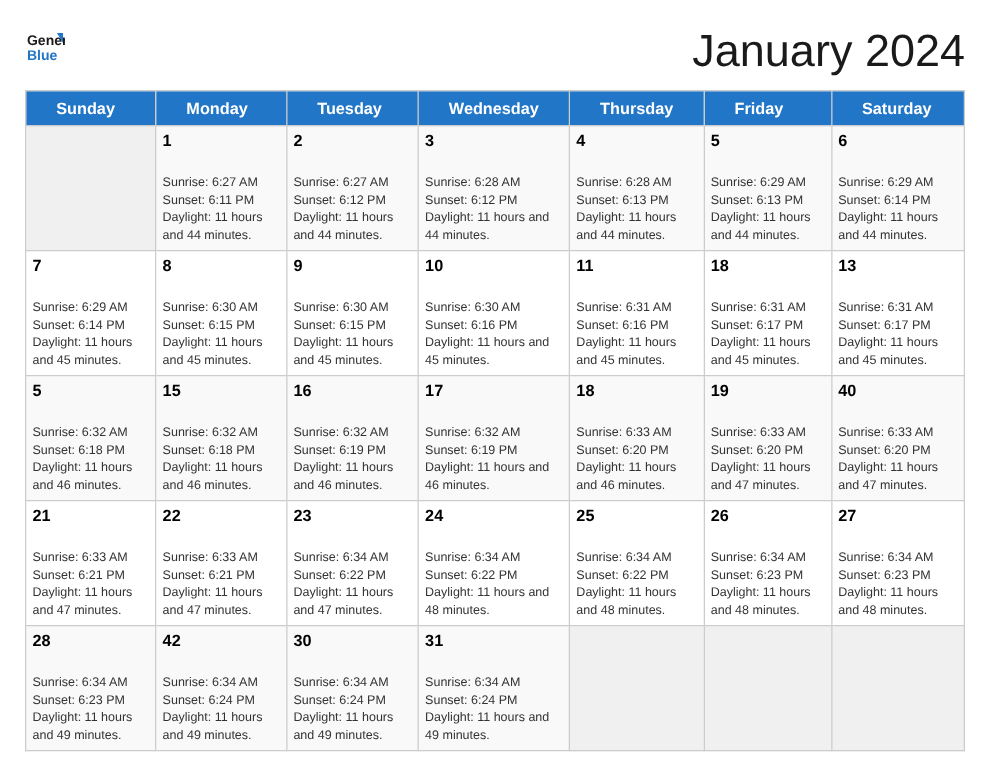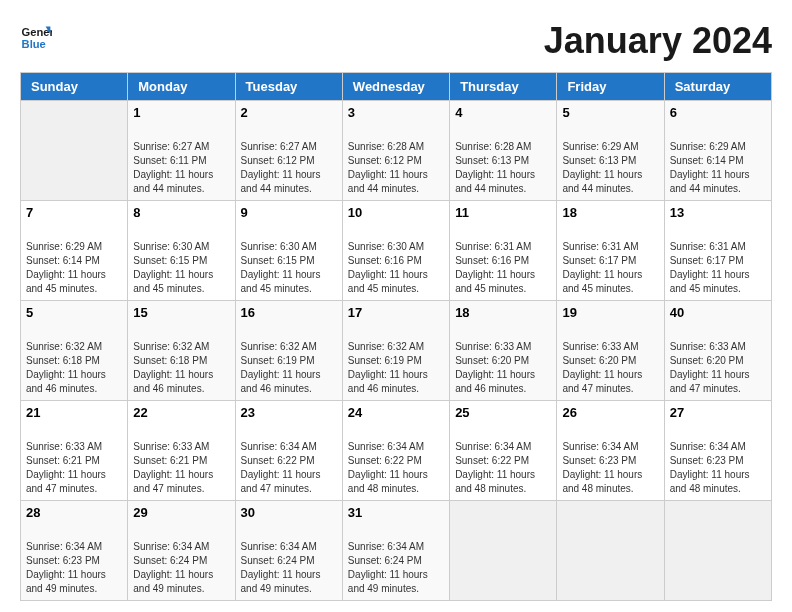--- a/index.html
+++ b/index.html
@@ -23,37 +23,37 @@
     }
     .logo-icon {
       width: 32px;
       height: 32px;
     }
     .title-area {
       text-align: right;
     }
     .month-title {
       font-size: 36px;
-      font-weight: bold;
+      font-weight: normal;
       color: #1a1a1a;
     }
     .subtitle {
       font-size: 15px;
       color: #444;
     }
     table {
       width: 100%;
       border-collapse: collapse;
       font-size: 11px;
     }
     thead tr th {
       background-color: #2176c7;
       color: #fff;
       text-align: left;
-      padding: 6px 10px;
+      padding: 6px 24px;
       font-size: 13px;
       font-weight: bold;
       border: 1px solid #ccc;
     }
     tbody tr td {
       border: 1px solid #ccc;
       vertical-align: top;
       padding: 4px 5px;
       height: 80px;
       width: 107px;
@@ -223,21 +223,21 @@
           <span class="day-number">27</span>
           <div class="day-info">Sunrise: 6:34 AM<br>Sunset: 6:23 PM<br>Daylight: 11 hours and 48 minutes.</div>
         </td>
       </tr>
       <tr>
         <td>
           <span class="day-number">28</span>
           <div class="day-info">Sunrise: 6:34 AM<br>Sunset: 6:23 PM<br>Daylight: 11 hours and 49 minutes.</div>
         </td>
         <td>
-          <span class="day-number">29</span>
+          <span class="day-number">42</span>
           <div class="day-info">Sunrise: 6:34 AM<br>Sunset: 6:24 PM<br>Daylight: 11 hours and 49 minutes.</div>
         </td>
         <td>
           <span class="day-number">30</span>
           <div class="day-info">Sunrise: 6:34 AM<br>Sunset: 6:24 PM<br>Daylight: 11 hours and 49 minutes.</div>
         </td>
         <td>
           <span class="day-number">31</span>
           <div class="day-info">Sunrise: 6:34 AM<br>Sunset: 6:24 PM<br>Daylight: 11 hours and 49 minutes.</div>
         </td>

